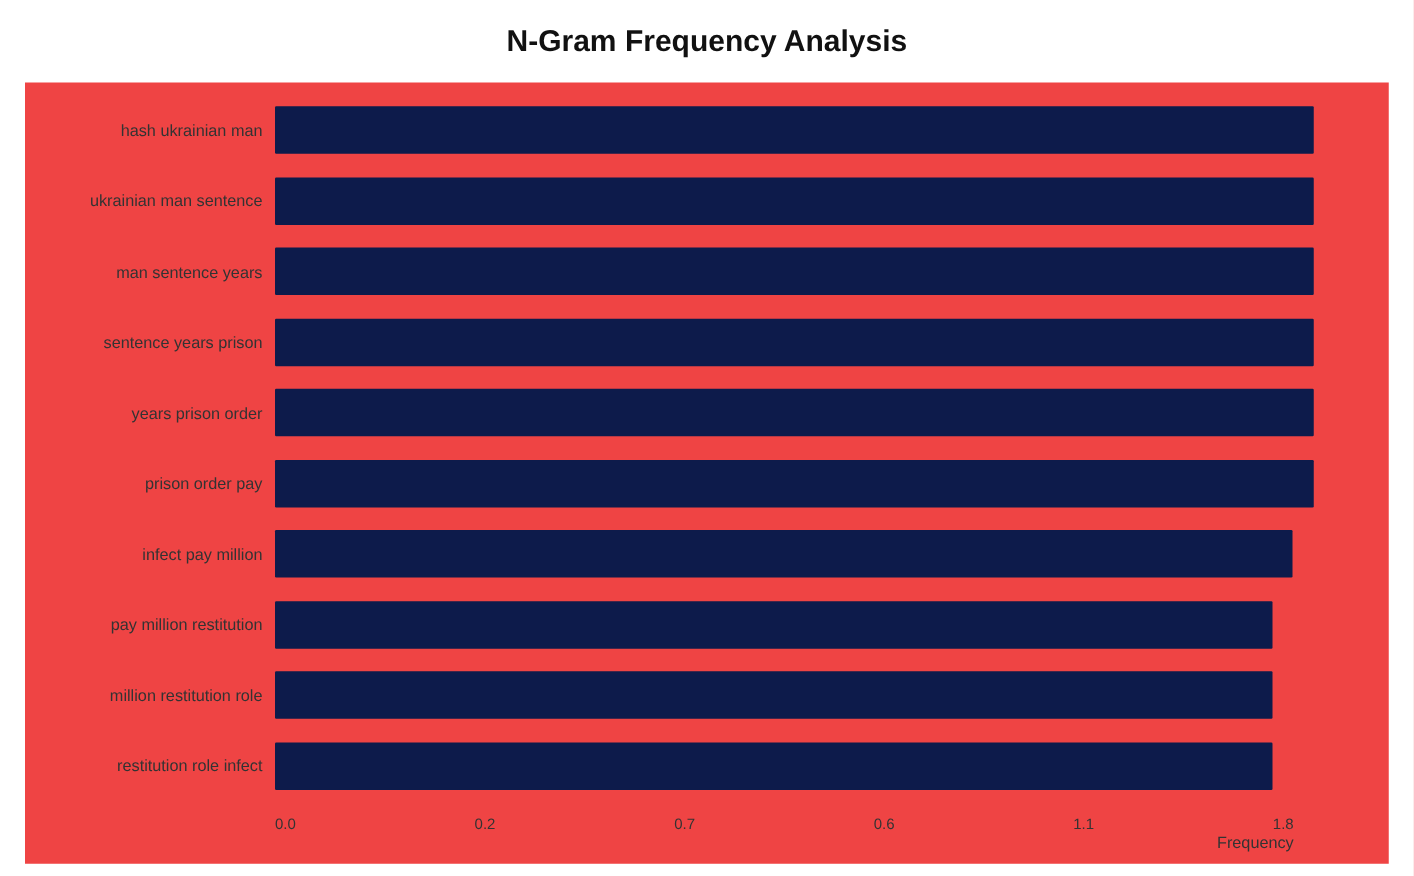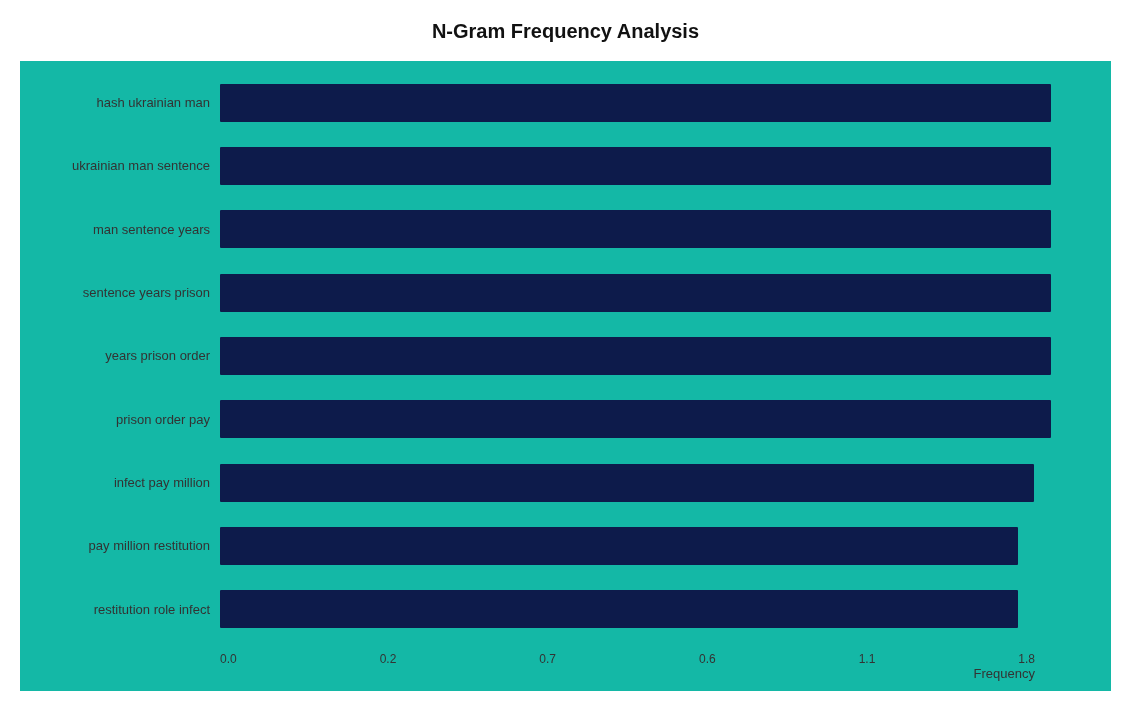--- a/index.html
+++ b/index.html
@@ -15,28 +15,28 @@
     .chart-container {
       width: 1131px;
       height: 701px;
       background: #ffffff;
       display: flex;
       flex-direction: column;
       align-items: center;
       padding: 20px 20px 10px 20px;
     }
     .chart-title {
-      font-size: 20px;
+      font-size: 24px;
       font-weight: bold;
       color: #111111;
       margin-bottom: 18px;
       text-align: right;
     }
     .chart-area {
-      background: #14b8a6;
+      background: #ef4444;
       width: 100%;
       flex: 1;
       display: flex;
       flex-direction: column;
       padding: 10px 60px 50px 10px;
       position: relative;
     }
     .bars-section {
       display: flex;
       flex-direction: column;
@@ -143,20 +143,26 @@
             <div class="bar-fill" style="width: 98%; background: rgb(13, 27, 75);"></div>
           </div>
         </div>
         <div class="bar-row">
           <div class="bar-label">pay million restitution</div>
           <div class="bar-track">
             <div class="bar-fill" style="width: 96%; background: rgb(13, 27, 75);"></div>
           </div>
         </div>
         <div class="bar-row">
+          <div class="bar-label">million restitution role</div>
+          <div class="bar-track">
+            <div class="bar-fill" style="width: 96%; background: rgb(13, 27, 75);"></div>
+          </div>
+        </div>
+        <div class="bar-row">
           <div class="bar-label">restitution role infect</div>
           <div class="bar-track">
             <div class="bar-fill" style="width: 96%; background: rgb(13, 27, 75);"></div>
           </div>
         </div>
       </div>
     <div class="x-axis-section">
       <div class="x-axis-ticks" id="x-ticks">
       <span class="x-tick">0.0</span>
           <span class="x-tick">0.2</span>

